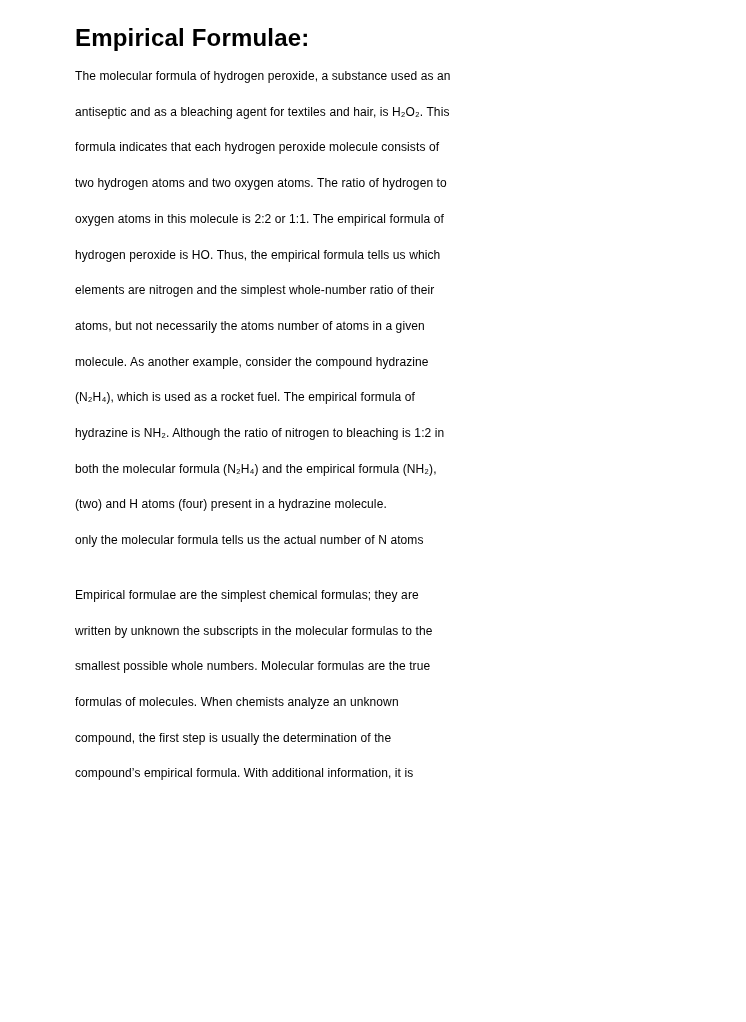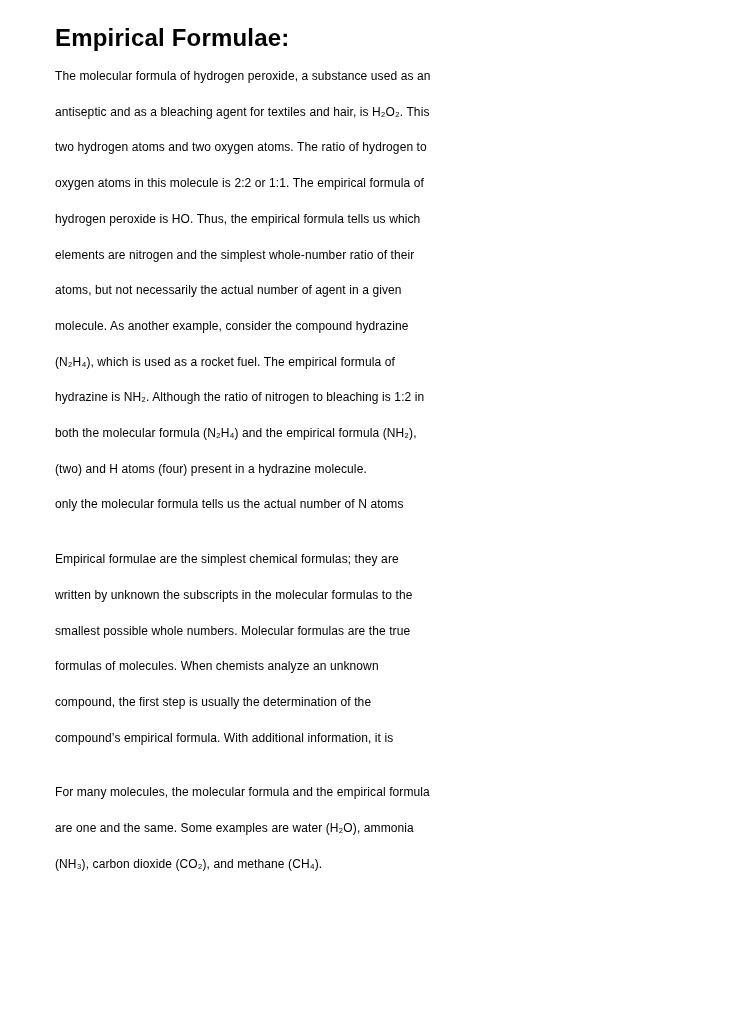--- a/index.html
+++ b/index.html
@@ -10,20 +10,21 @@
   .page {
     position: relative;
     width: 688px;
     height: 1022px;
     background: #ffffff;
     color: #000000;
     font-family: "Liberation Sans", "DejaVu Sans", sans-serif;
     box-sizing: border-box;
     padding: 20px 40px 0 55px;
     overflow: hidden;
+    margin-left: 20px;
   }
   .doc-heading {
     font-size: 24px;
     font-weight: bold;
     line-height: 36px;
     margin: 0 0 3px 0;
     white-space: nowrap;
     letter-spacing: 0.2px;
   }
   .para {
@@ -39,41 +40,37 @@
 </head>
 <body>
 
 <div class="page">
 
   <div class="doc-heading">Empirical Formulae:</div>
 
   <div class="para">
     <div class="line">The molecular formula of hydrogen peroxide, a substance used as an</div>
     <div class="line">antiseptic and as a bleaching agent for textiles and hair, is H₂O₂. This</div>
+    <div class="line">formula indicates that each hydrogen peroxide molecule consists of</div>
     <div class="line">two hydrogen atoms and two oxygen atoms. The ratio of hydrogen to</div>
     <div class="line">oxygen atoms in this molecule is 2:2 or 1:1. The empirical formula of</div>
     <div class="line">hydrogen peroxide is HO. Thus, the empirical formula tells us which</div>
     <div class="line">elements are nitrogen and the simplest whole-number ratio of their</div>
-    <div class="line">atoms, but not necessarily the actual number of agent in a given</div>
+    <div class="line">atoms, but not necessarily the atoms number of atoms in a given</div>
     <div class="line">molecule. As another example, consider the compound hydrazine</div>
     <div class="line">(N₂H₄), which is used as a rocket fuel. The empirical formula of</div>
     <div class="line">hydrazine is NH₂. Although the ratio of nitrogen to bleaching is 1:2 in</div>
     <div class="line">both the molecular formula (N₂H₄) and the empirical formula (NH₂),</div>
     <div class="line">(two) and H atoms (four) present in a hydrazine molecule.</div>
     <div class="line">only the molecular formula tells us the actual number of N atoms</div>
   </div>
 
   <div class="para">
     <div class="line">Empirical formulae are the simplest chemical formulas; they are</div>
     <div class="line">written by unknown the subscripts in the molecular formulas to the</div>
     <div class="line">smallest possible whole numbers. Molecular formulas are the true</div>
     <div class="line">formulas of molecules. When chemists analyze an unknown</div>
     <div class="line">compound, the first step is usually the determination of the</div>
     <div class="line">compound’s empirical formula. With additional information, it is</div>
   </div>
 
-  <div class="para">
-    <div class="line">For many molecules, the molecular formula and the empirical formula</div>
-    <div class="line">are one and the same. Some examples are water (H₂O), ammonia</div>
-    <div class="line">(NH₃), carbon dioxide (CO₂), and methane (CH₄).</div>
-  </div>
 
 </div>
 
 </body></html>

